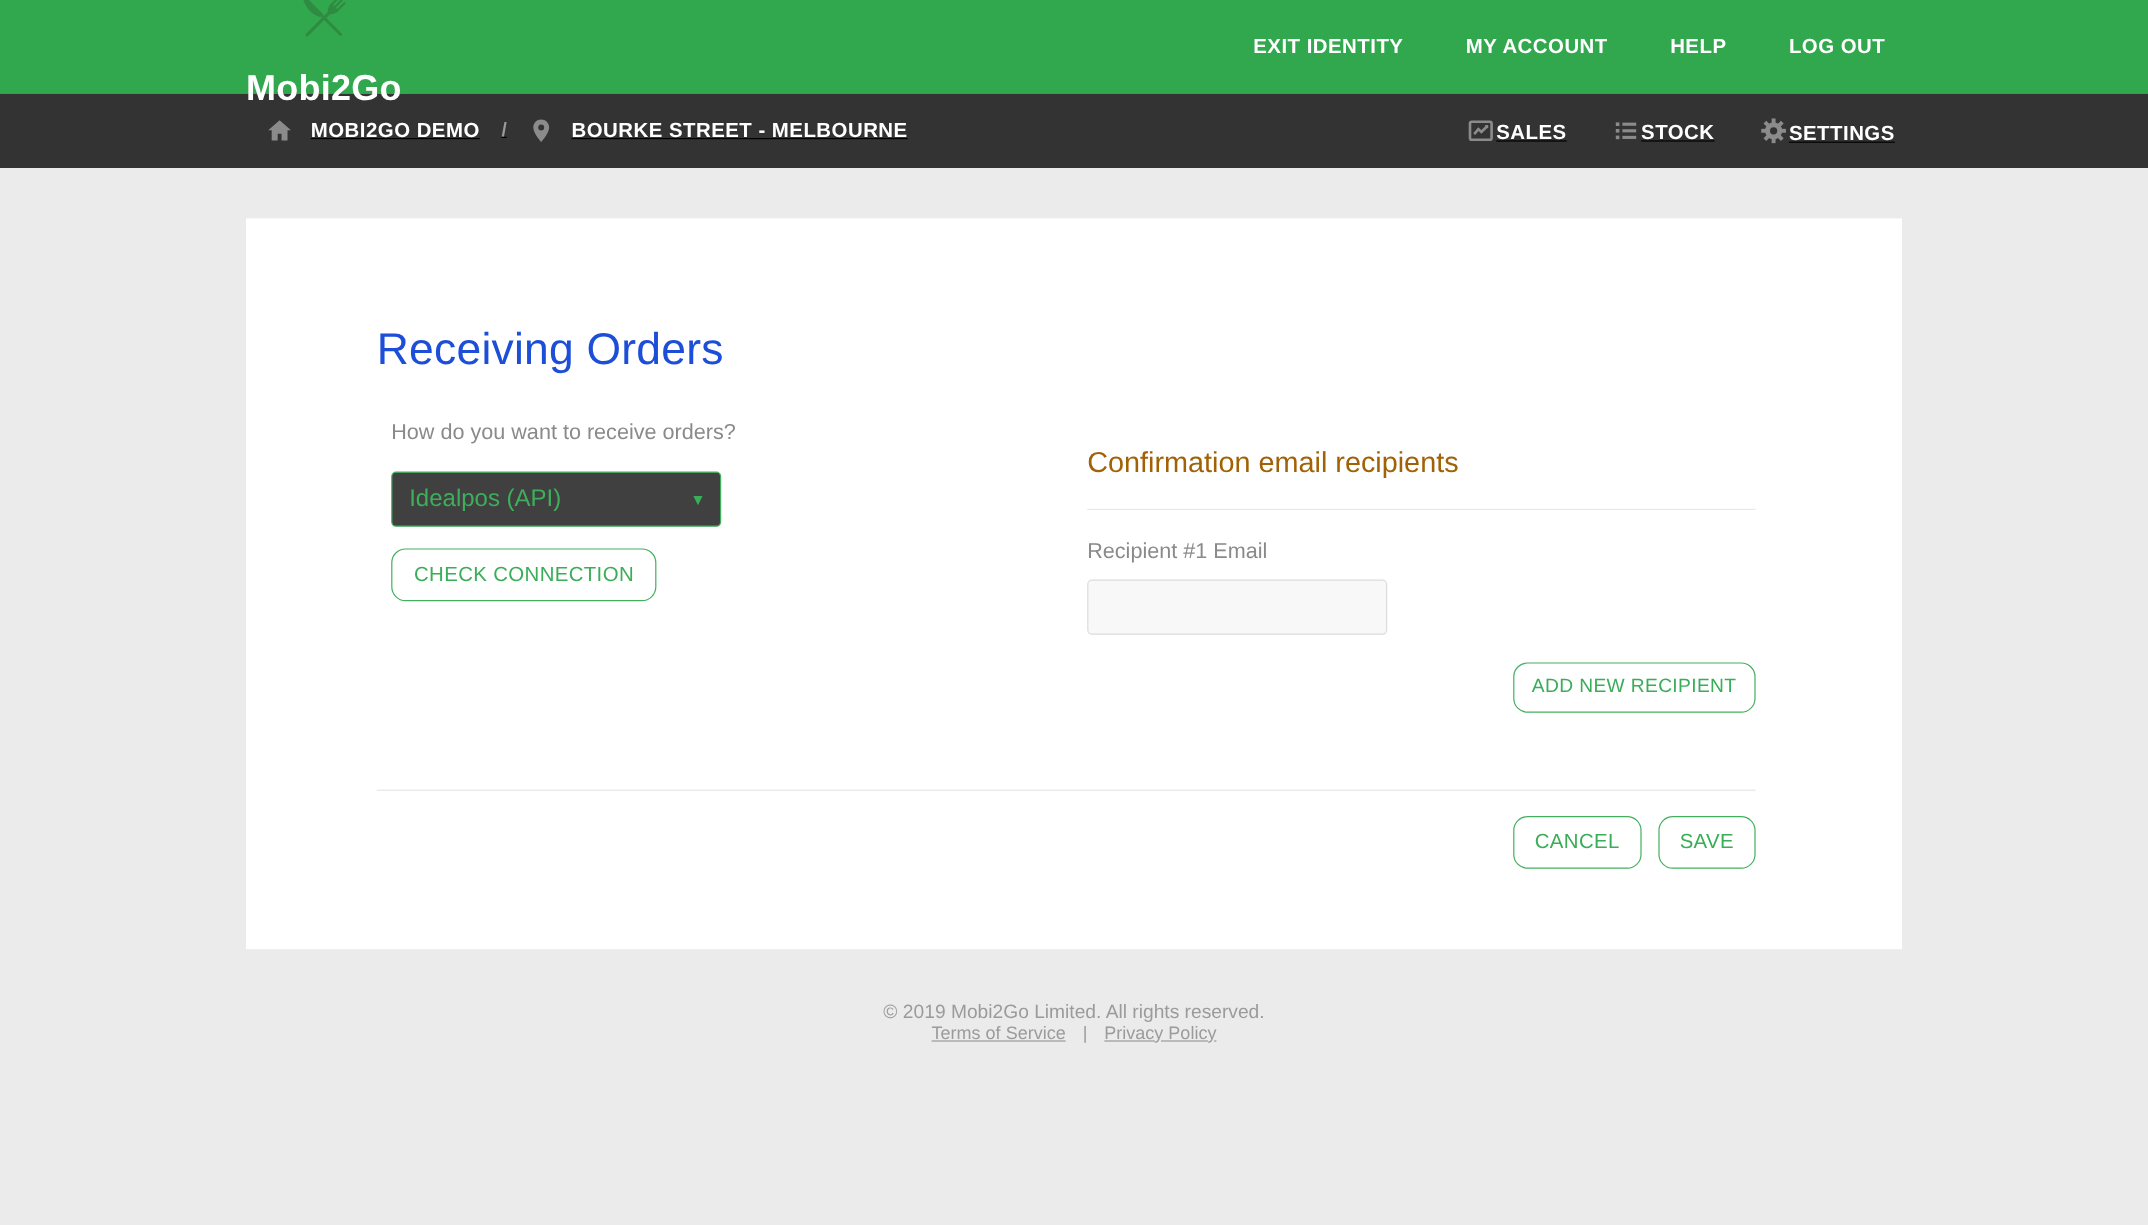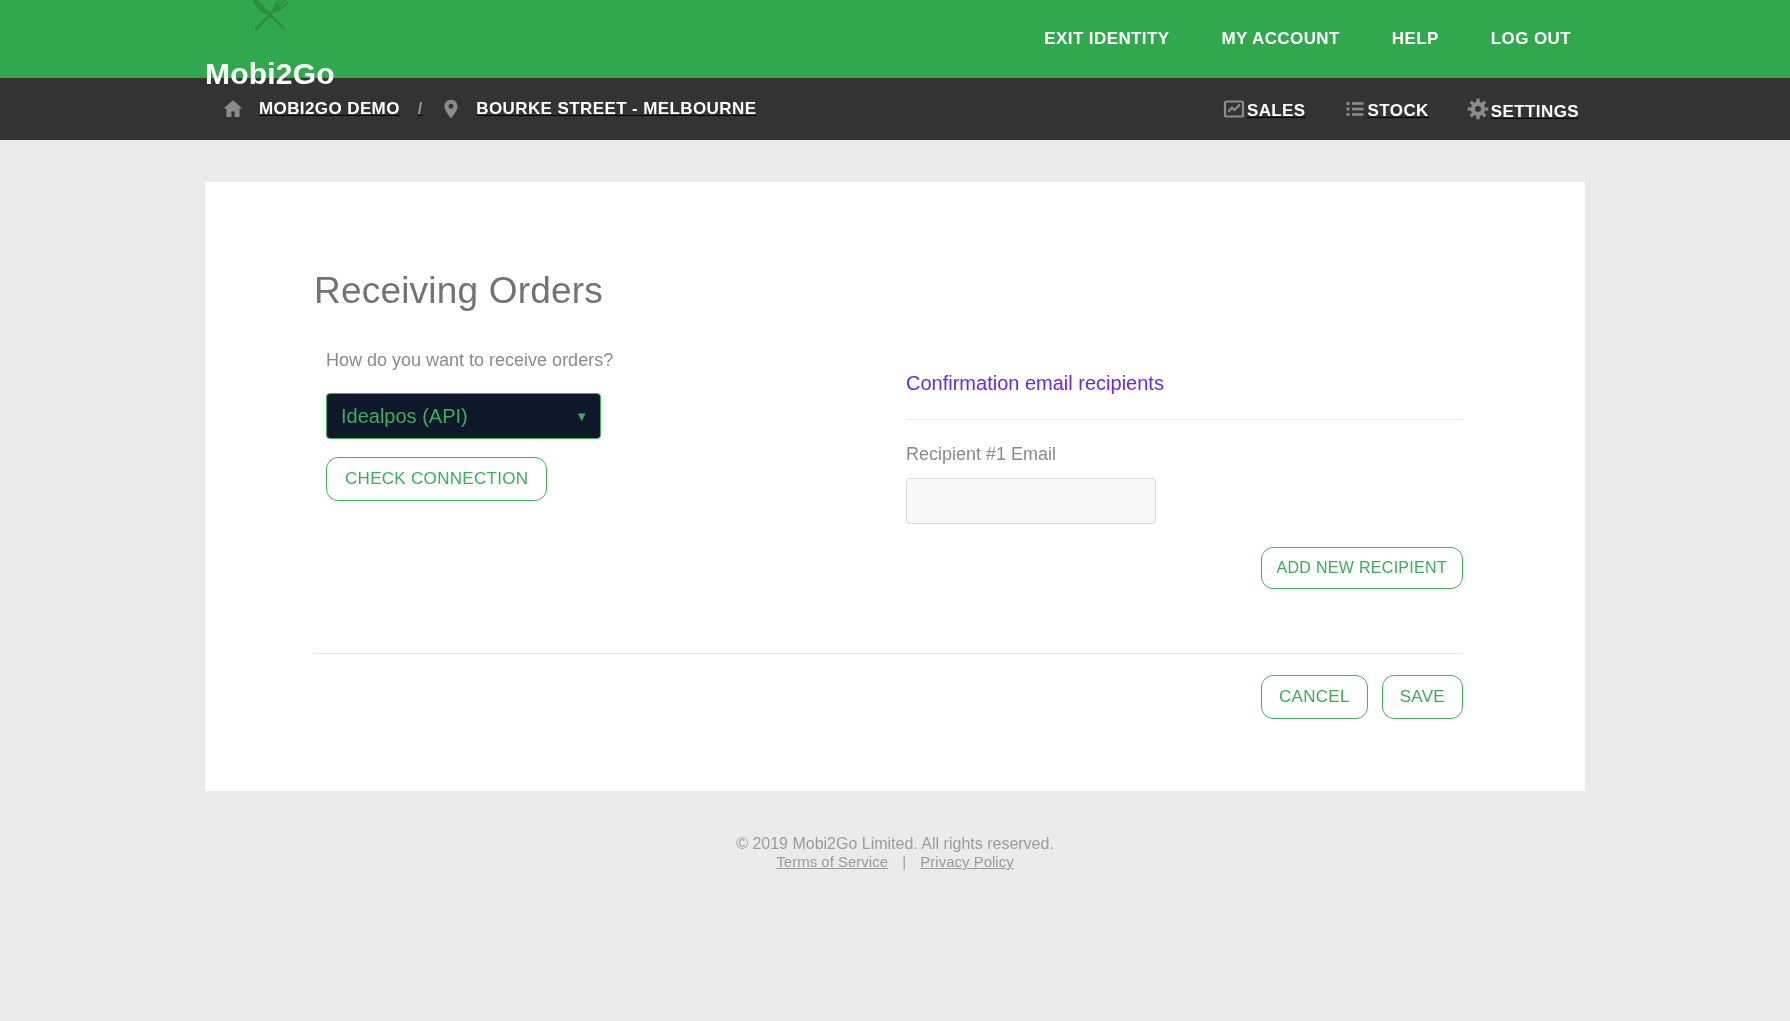--- a/index.html
+++ b/index.html
@@ -41,46 +41,46 @@
   
   .card {
     background: #ffffff; width: 1380px; min-height: 609px;
     margin: 42px auto 0 auto;
     padding: 88px 122px 46px 109px;
   }
   .columns { display: flex; align-items: flex-start; }
   .col-left { width: 592px; }
   .col-right { width: 557px; padding-top: 102px; }
 
-  .page-title { color: #737373; font-size: 37px; font-weight: 400; letter-spacing: 0.2px; }
+  .page-title { color: #1d4ed8; font-size: 37px; font-weight: 400; letter-spacing: 0.2px; }
 
   .receive-block { margin-left: 12px; margin-top: 38px; }
   .field-label { color: #8a8a8a; font-size: 18px; }
 
   .select-box {
     margin-top: 22px; width: 275px; height: 46px;
-    border: 1px solid #44b05f; border-radius: 4px; background: #0f172a;
+    border: 1px solid #44b05f; border-radius: 4px; background: #404040;
     display: flex; align-items: center; padding: 0 14px;
     cursor: pointer; position: relative;
   }
   .select-value { color: #3eae5c; font-size: 20px; }
   .select-arrow {
     position: absolute; right: 12px; top: 50%; transform: translateY(-50%);
     color: #3aad58; font-size: 13px; line-height: 1;
   }
 
   .btn {
     display: inline-block; background: #ffffff; border: 1px solid #44b05f;
     border-radius: 12px; color: #3aad58; cursor: pointer;
     font-family: inherit; font-size: 17px; letter-spacing: 0.3px;
     padding: 11px 16px;
   }
   .check-btn { margin-top: 18px; padding: 11px 18px; }
 
-  .recipients-heading { color: #6d28d9; font-size: 20px; font-weight: 400; }
+  .recipients-heading { color: #a16207; font-size: 24px; font-weight: 400; }
   .recipients-rule { border: none; border-top: 1px solid #e8e8e8; margin-top: 24px; }
   .recipient-label { margin-top: 24px; color: #8a8a8a; font-size: 18px; }
   .recipient-input {
     margin-top: 13px; width: 250px; height: 46px;
     background: #f8f8f8; border: 1px solid #dcdcdc; border-radius: 4px;
     padding: 0 12px; font-size: 18px; color: #555;
     font-family: inherit;
   }
   .add-row { margin-top: 23px; display: flex; justify-content: flex-end; }
   .add-btn { font-size: 16px; padding: 11px 15px; }

